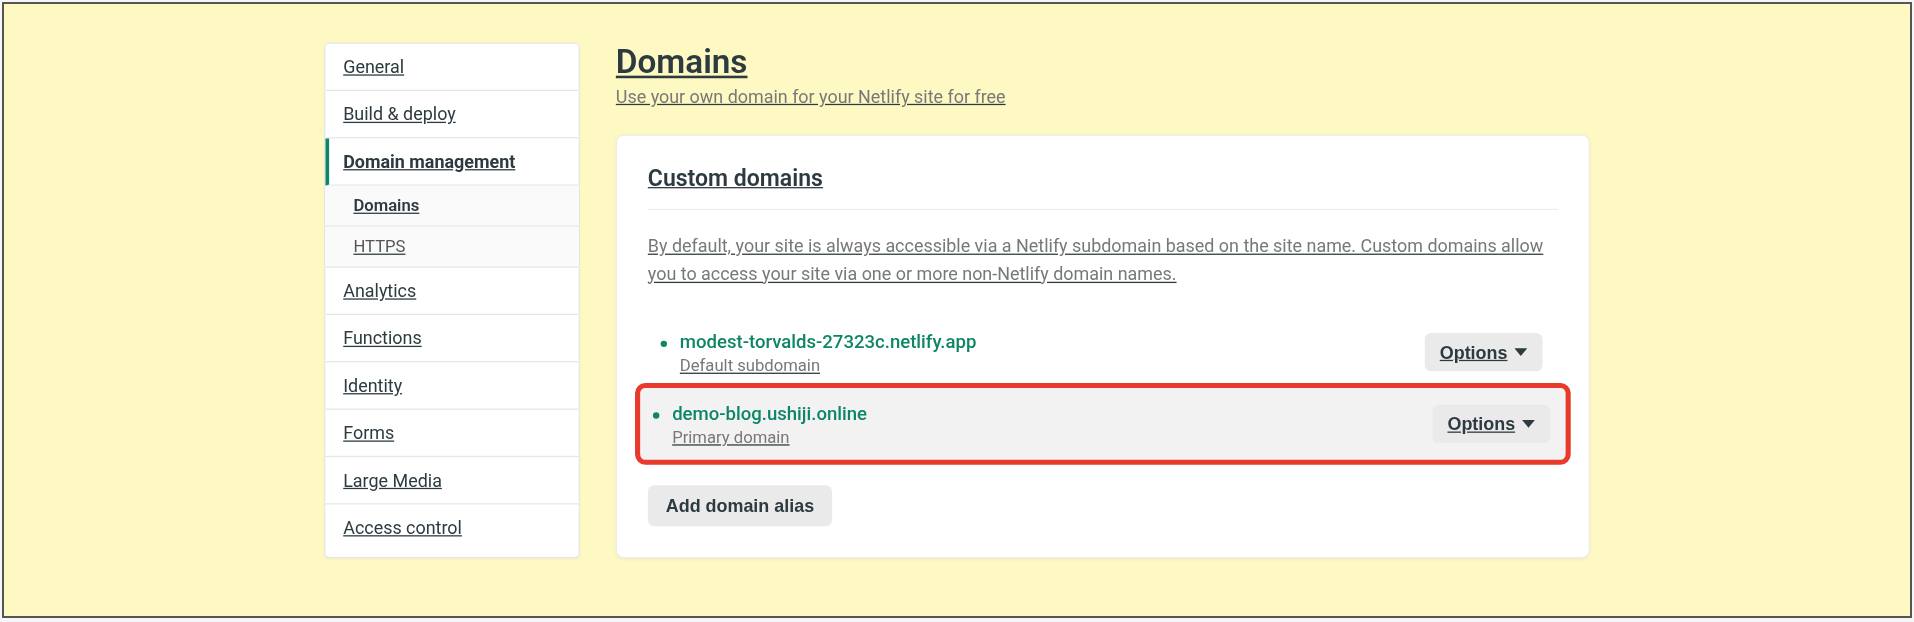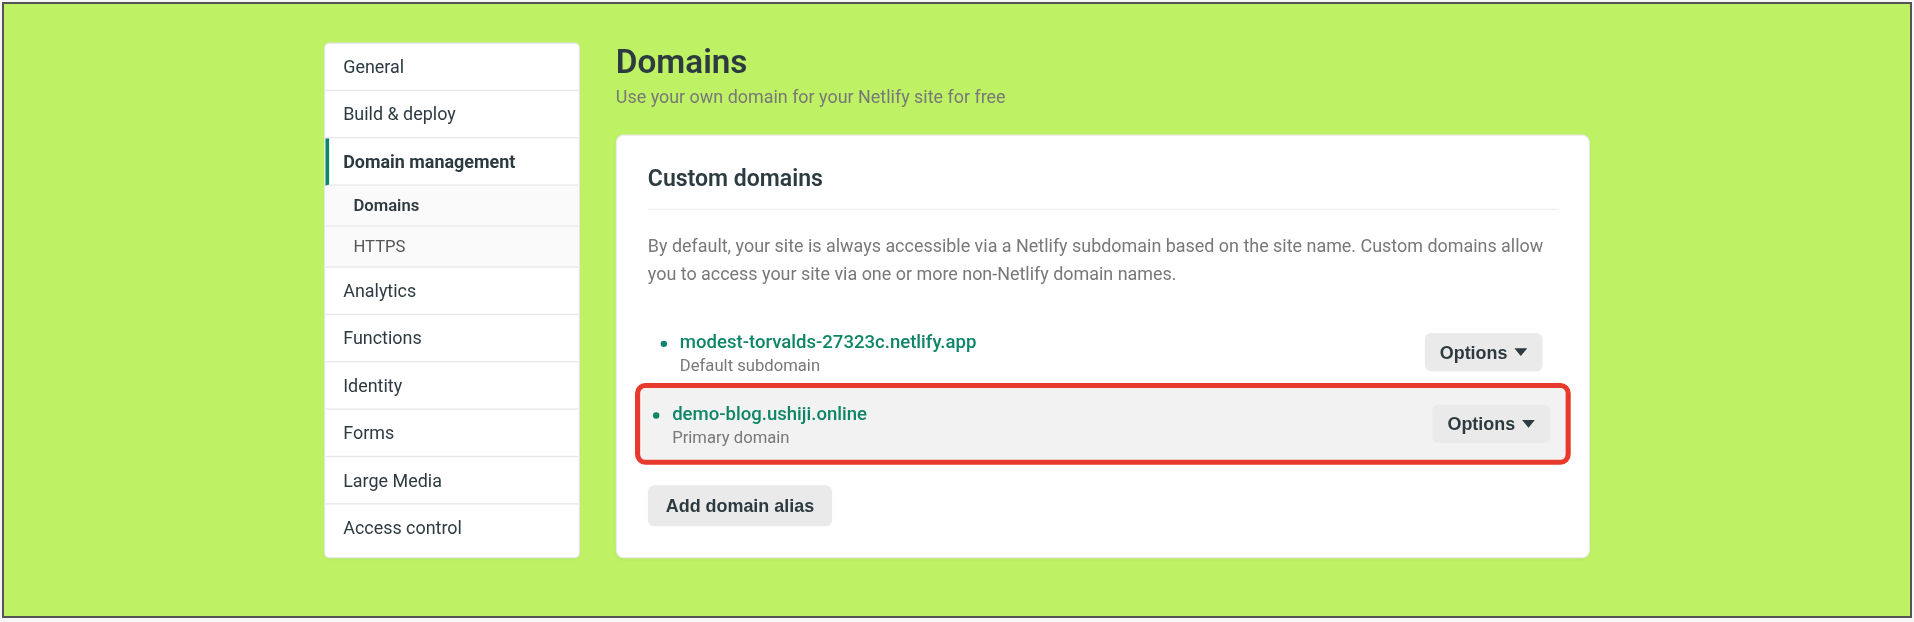--- a/index.html
+++ b/index.html
@@ -6,24 +6,25 @@
   body {
     font-family: -apple-system, BlinkMacSystemFont, "Segoe UI", Roboto, Helvetica, Arial, sans-serif;
     background: #f6f6f6;
     color: #2d3b41;
     width: 1914px;
     height: 622px;
   }
   .outer {
     border: 2px solid #555;
     margin: 2px;
-    background: #bef264;
+    background: #fef9c3;
     height: 616px;
     position: relative;
     overflow: hidden;
+    text-decoration: underline;
   }
   .content-wrap {
     display: flex;
     padding: 30px 250px 30px 250px;
     gap: 28px;
     transform: scale(1.28);
     transform-origin: top left;
     width: 78.1%;
   }
   .sidebar {

